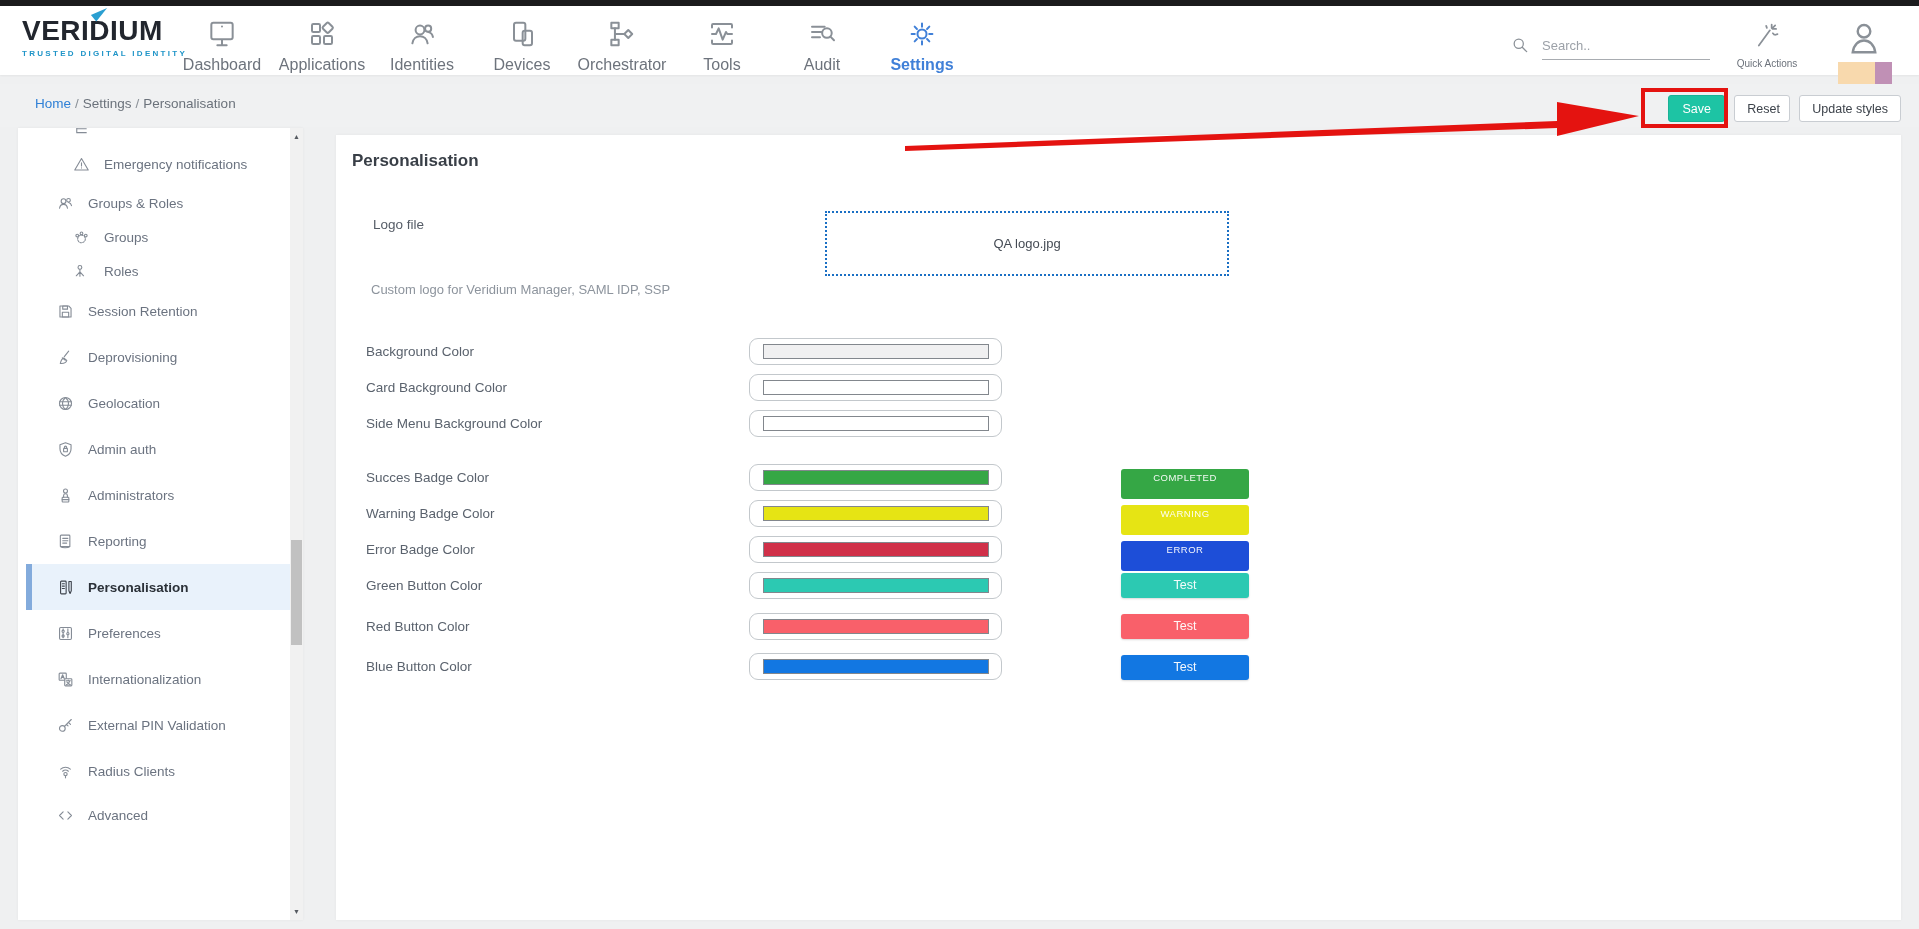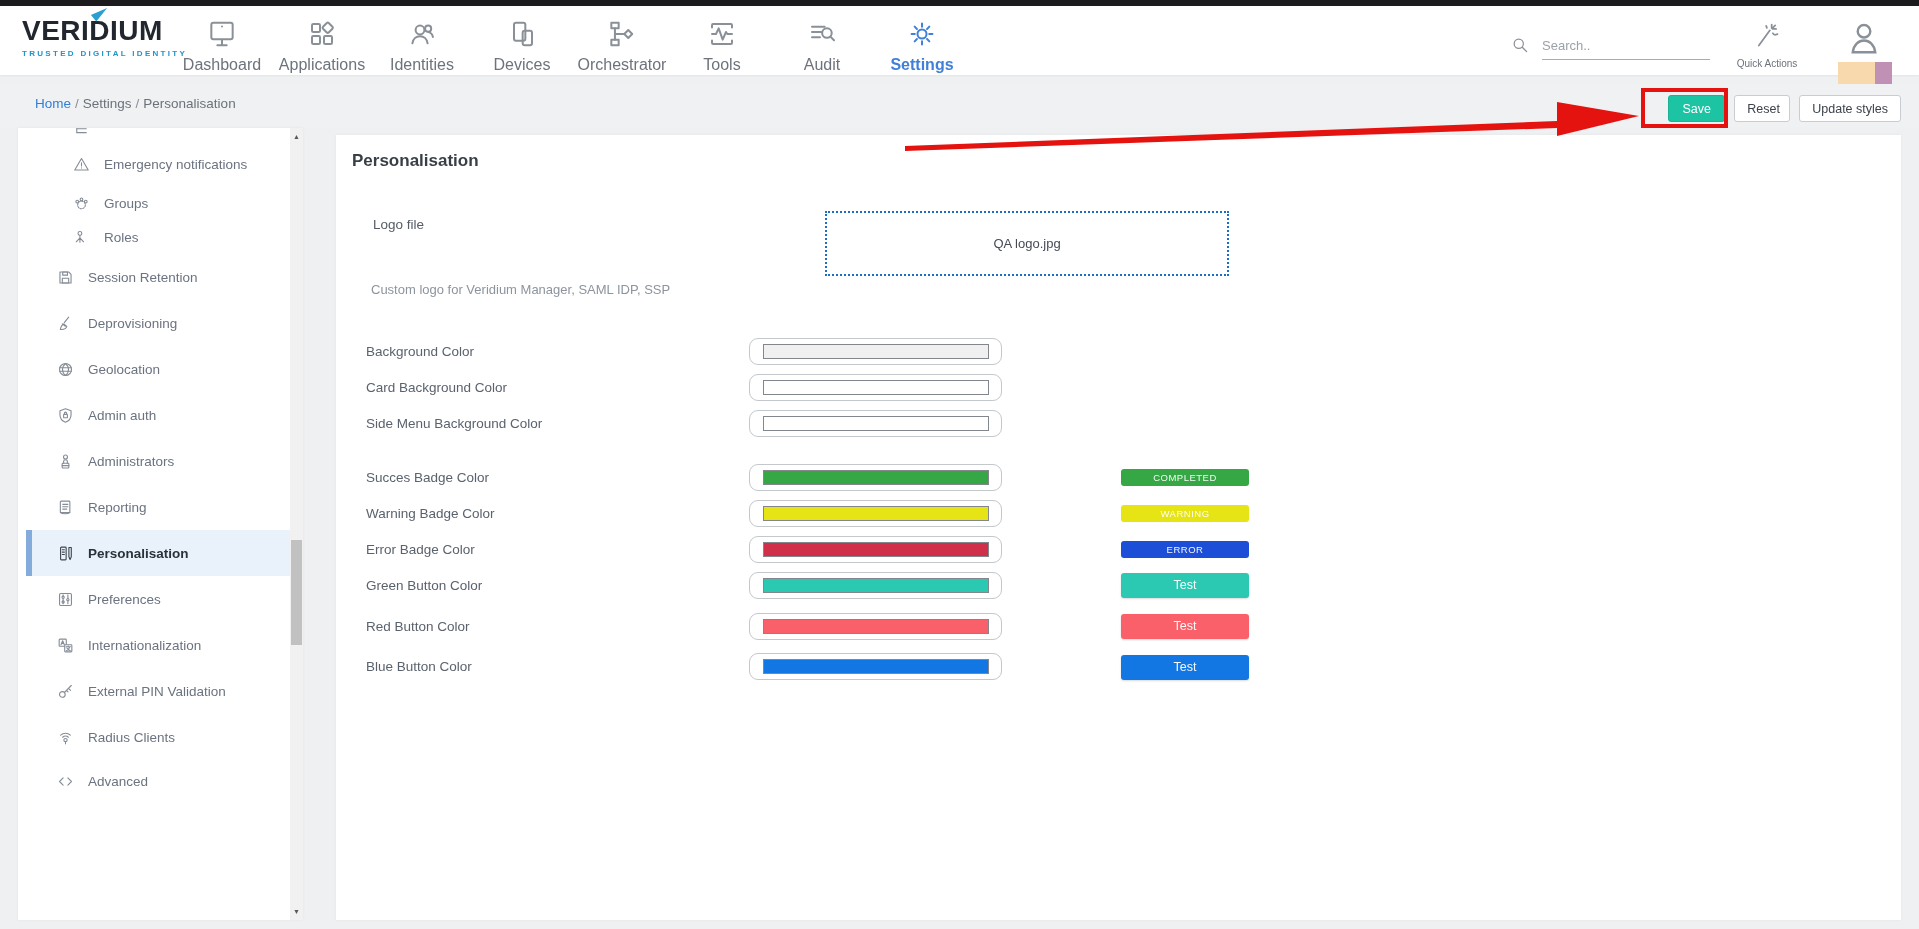--- a/index.html
+++ b/index.html
@@ -68,21 +68,21 @@
   .page-title { position:absolute; left:16px; top:16px; font-size:17px; font-weight:bold; color:#393f47; }
   .logo-label { position:absolute; left:37px; top:82px; font-size:13.5px; color:#555c66; }
   .logo-drop { position:absolute; left:489px; top:76px; width:404px; height:65px; border:2px dotted #1a6fc4; display:flex; align-items:center; justify-content:center; cursor:pointer; }
   .logo-filename { font-size:13px; color:#454b54; }
   .logo-note { position:absolute; left:35px; top:147px; font-size:13px; color:#8d949d; }
   .color-row { position:absolute; left:0; width:100%; height:28px; }
   .color-row .row-label { position:absolute; left:30px; top:6px; font-size:13.5px; color:#5a626d; }
   .swatch { position:absolute; left:413px; top:0; width:253px; height:27px; border:1px solid #c3c8cc; border-radius:9px; background:#fff; cursor:pointer; }
   .swatch .fill { position:absolute; left:13px; top:5px; width:226px; height:15px; border:1px solid #82878d; }
   .preview { position:absolute; left:785px; width:128px; text-align:center; color:rgba(255,255,255,.95); border-radius:3px; }
-  .preview.badge { height:17px; font-size:9.5px; line-height:17px; letter-spacing:.5px; }
+  .preview.badge { height:30px; font-size:9.5px; line-height:17px; letter-spacing:.5px; }
   .preview.button { height:25px; font-size:12.5px; line-height:25px; box-shadow:0 1px 2px rgba(0,0,0,.15); cursor:pointer; }
 </style>
 </head>
 <body>
 
 <div class="topstrip"></div>
 
 <header class="topbar">
   <div class="brand">
     <div class="brand-word">VERIDIUM</div>
@@ -204,20 +204,29 @@
           <path d="M6 6v10M6 16h12M6 11h12"></path>
         </svg>
       </div>
       <div class="side-item indent" style="height: 44px;">
         <svg viewBox="0 0 24 24">
           <path d="M12 4.5L3.5 19h17z"></path>
           <path d="M12 9.8v4M12 16.3v.01"></path>
         </svg>
         <span class="side-label">Emergency notifications</span>
       </div>
+      <div class="side-item" style="height: 34px;">
+        <svg viewBox="0 0 24 24">
+          <circle cx="9.5" cy="9" r="3"></circle>
+          <path d="M4.5 18c.4-3.1 2.4-4.9 5-4.9s4.6 1.8 5 4.9"></path>
+          <circle cx="15.8" cy="8" r="2.3"></circle>
+          <path d="M16 10.7c2 .4 3.2 1.8 3.6 4.1"></path>
+        </svg>
+        <span class="side-label">Groups &amp; Roles</span>
+      </div>
       <div class="side-item indent" style="height: 34px;">
         <svg viewBox="0 0 24 24">
           <circle cx="12" cy="13.8" r="4.8" stroke-dasharray="2 1.7"></circle>
           <circle cx="12" cy="6.8" r="1.7"></circle>
           <circle cx="6.6" cy="9.6" r="1.7"></circle>
           <circle cx="17.4" cy="9.6" r="1.7"></circle>
         </svg>
         <span class="side-label">Groups</span>
       </div>
       <div class="side-item indent" style="height: 34px;">

